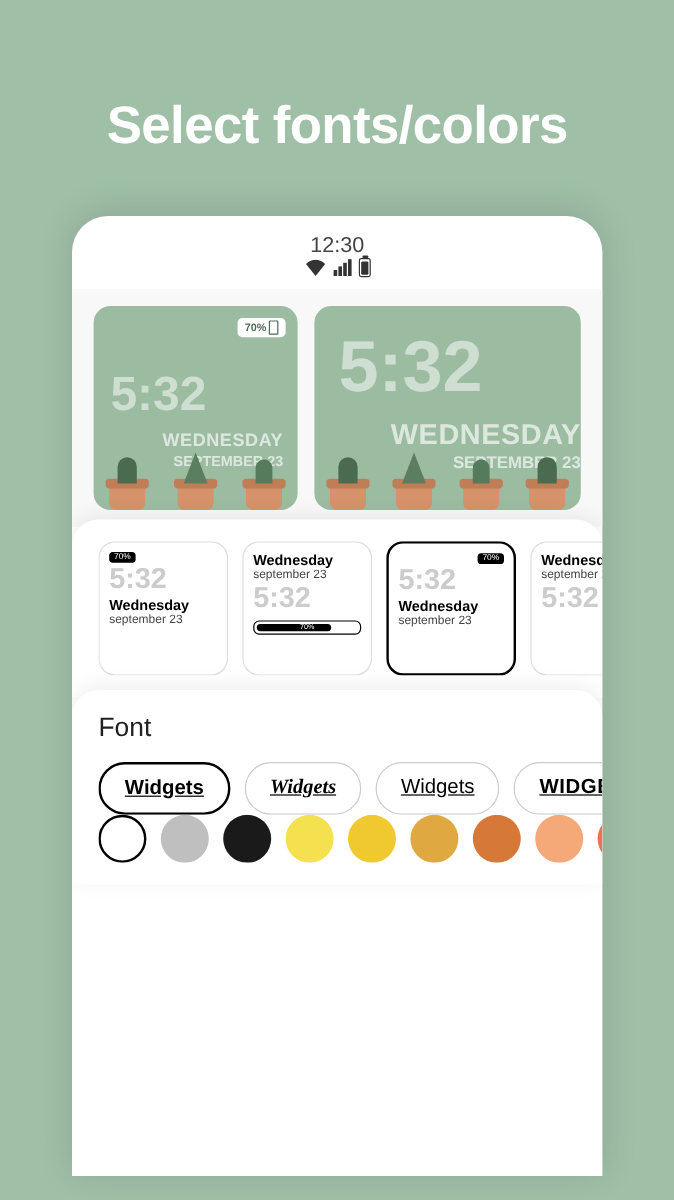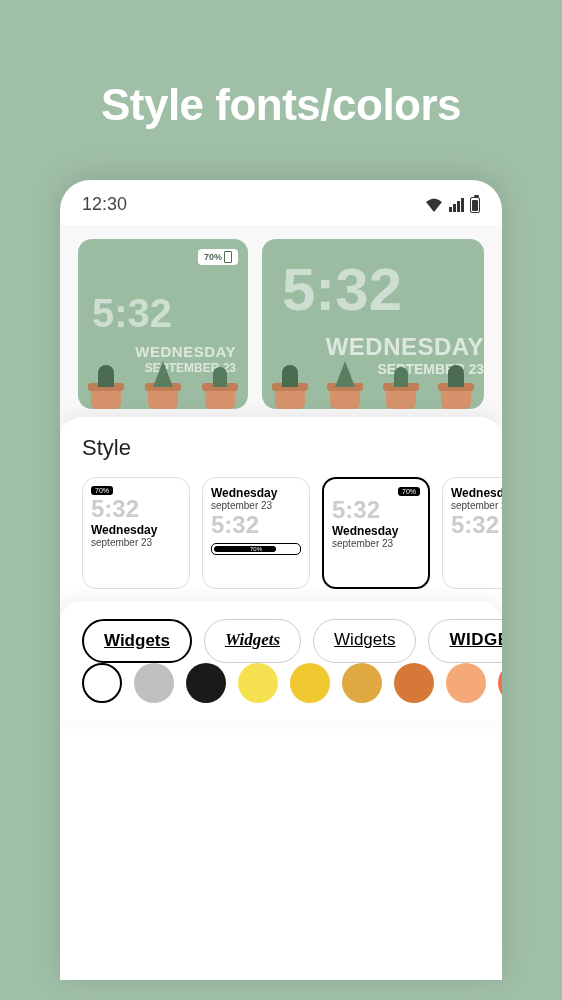--- a/index.html
+++ b/index.html
@@ -27,20 +27,21 @@
   overflow: hidden;
   height: 800px;
 }
 .status-bar {
   display: flex;
   justify-content: space-between;
   align-items: center;
   padding: 14px 22px 10px;
   font-size: 18px;
   color: #444;
+  flex-direction: column;
 }
 .status-icons { display: flex; gap: 6px; align-items: center; }
 .signal-icon { display: flex; align-items: flex-end; gap: 1px; }
 .signal-icon span { width: 3px; background: #333; display: inline-block; }
 .signal-icon span:nth-child(1) { height: 5px; }
 .signal-icon span:nth-child(2) { height: 8px; }
 .signal-icon span:nth-child(3) { height: 11px; }
 .signal-icon span:nth-child(4) { height: 14px; }
 .battery-icon { width: 10px; height: 16px; border: 1.5px solid #333; border-radius: 2px; position: relative; }
 .battery-icon::after { content: ""; position: absolute; top: -3px; left: 2.5px; width: 5px; height: 2px; background: #333; border-radius: 1px; }
@@ -156,21 +157,21 @@
 .color-circle {
   width: 40px; height: 40px;
   border-radius: 50%;
   flex: 0 0 40px;
 }
 .color-circle.selected { border: 2.5px solid #000; background: #fff; }
 </style>
 </head>
 <body>
 
-<div class="header-title">Style fonts/colors</div>
+<div class="header-title">Select fonts/colors</div>
 
 <div class="phone-frame">
   <div class="status-bar">
     <span>12:30</span>
     <div class="status-icons">
       <svg width="18" height="14" viewBox="0 0 18 14">
           <path d="M9 14 L1 4 Q9 -3 17 4 Z" fill="#333"></path>
         </svg>
       <div class="signal-icon">
           <span></span>
@@ -215,21 +216,20 @@
             <div class="cactus c3"></div>
           </div>
         <div class="pot">
             <div class="cactus c1"></div>
           </div>
       </div>
     </div>
   </div>
 
   <div class="section">
-    <div class="section-title">Style</div>
     <div class="style-row">
       <div class="style-card">
         <div class="sc-badge">70%</div>
         <div class="sc-time">5:32</div>
         <div class="sc-day">Wednesday</div>
         <div class="sc-date">september 23</div>
       </div>
       <div class="style-card">
         <div class="sc-day">Wednesday</div>
         <div class="sc-date">september 23</div>
@@ -244,20 +244,21 @@
       </div>
       <div class="style-card" style="flex:0 0 60px;">
         <div class="sc-day">Wednesday</div>
         <div class="sc-date">september 23</div>
         <div class="sc-time">5:32</div>
       </div>
     </div>
   </div>
 
   <div class="section z2">
+    <div class="section-title">Font</div>
     <div class="font-row">
       <div class="font-pill selected">Widgets</div>
       <div class="font-pill script">Widgets</div>
       <div class="font-pill thin">Widgets</div>
       <div class="font-pill caps">WIDGET</div>
     </div>
 
     <div class="color-row">
       <div class="color-circle selected"></div>
       <div class="color-circle" style="background:#bfbfbf"></div>

